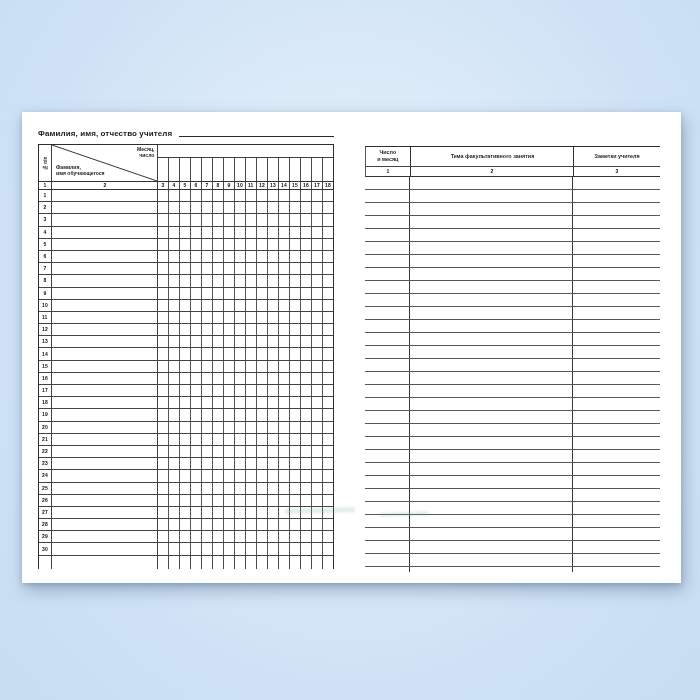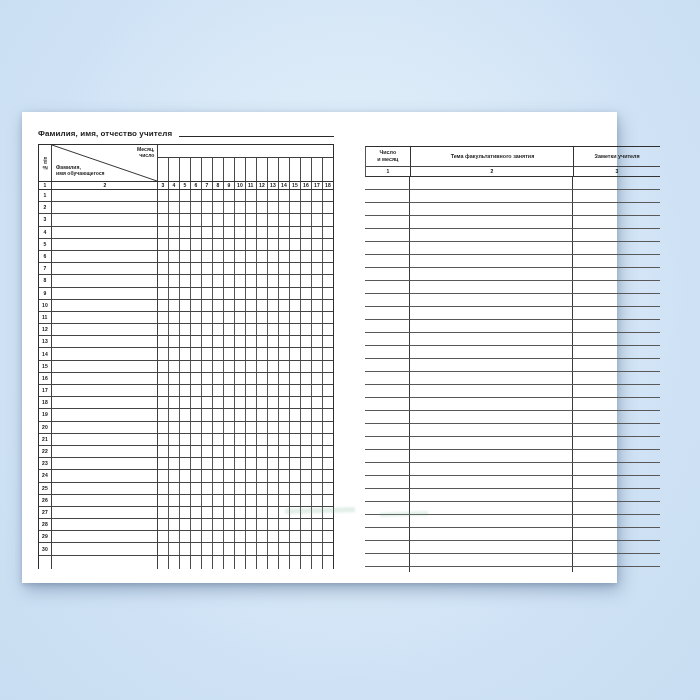--- a/index.html
+++ b/index.html
@@ -3,21 +3,21 @@
 <meta charset="utf-8">
 <style>
   * { margin:0; padding:0; box-sizing:border-box; }
   html,body { width:700px; height:700px; overflow:hidden; }
   body {
     font-family:"Liberation Sans", sans-serif;
     background: radial-gradient(ellipse at 50% 42%, #e9f3fc 0%, #dcebf8 35%, #cfe2f5 68%, #c8ddf1 100%);
     position:relative;
   }
   .sheet {
-    position:absolute; left:22px; top:112px; width:595px; height:471px;
+    position:absolute; left:22px; top:112px; width:659px; height:471px;
     background:#ffffff;
     box-shadow: 3px 7px 16px rgba(70,95,130,.40), 0 2px 5px rgba(70,95,130,.28);
   }
   
   .title-row { position:absolute; display:flex; align-items:flex-end; }
   .title-row .t-label { font-size:8px; font-weight:bold; color:#1c1c1c; white-space:nowrap; letter-spacing:.1px; }
   .title-row .t-line { flex:1; border-bottom:1.2px solid #2a2a2a; margin-left:7px; margin-bottom:1px; }
   #left-title  { left:16px;  top:17px; width:296px; }
   #right-title { left:343px; top:23px; width:295px; }
 

